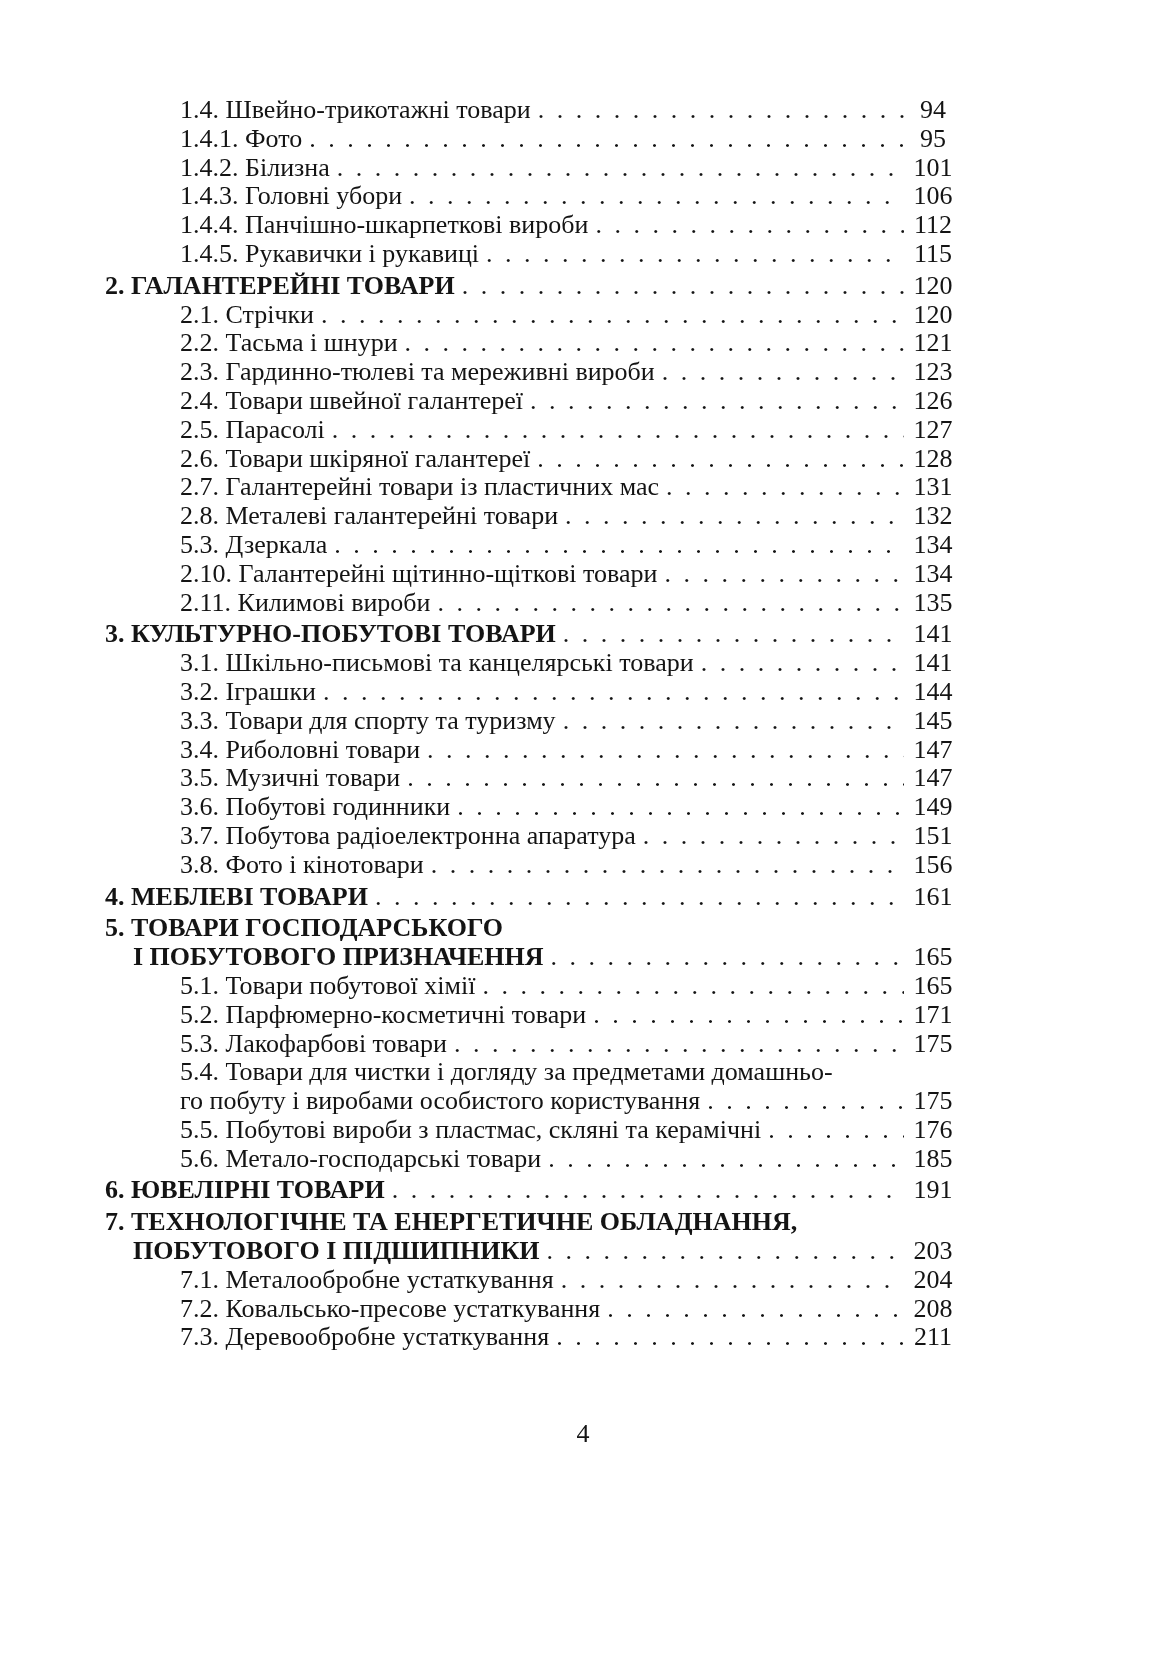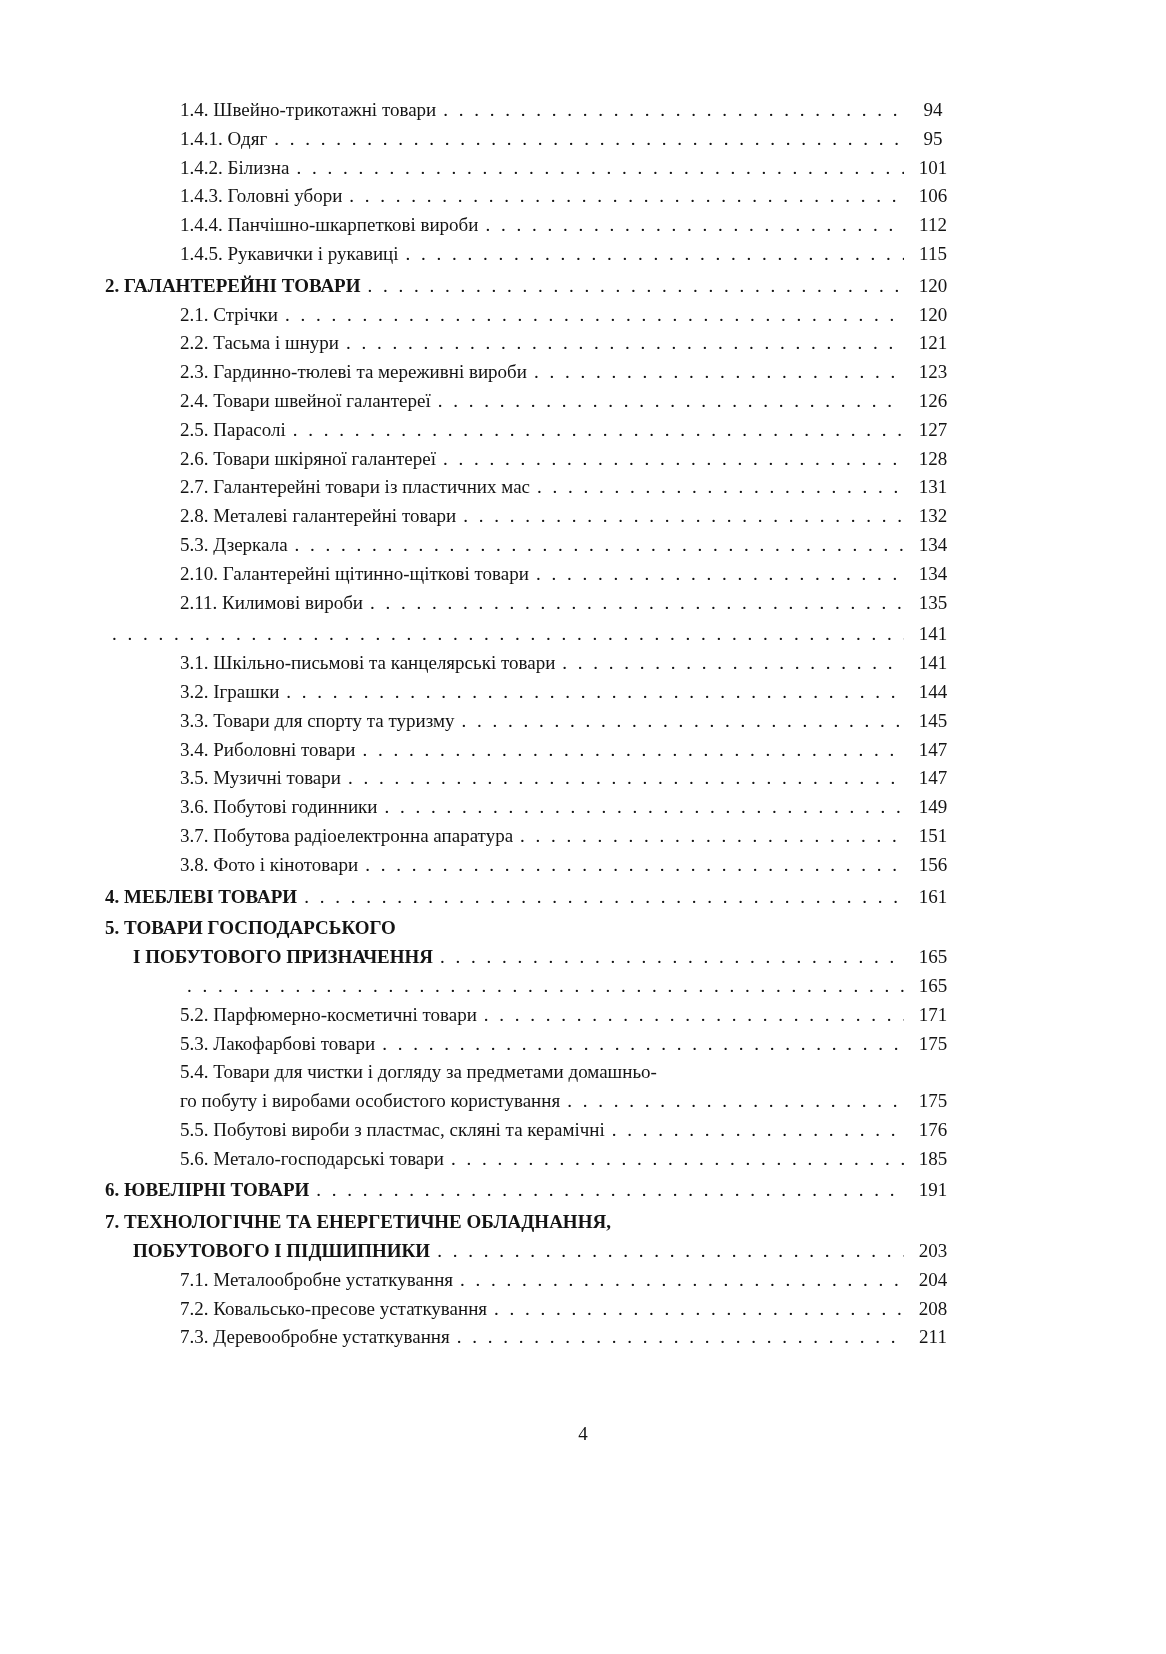--- a/index.html
+++ b/index.html
@@ -4,21 +4,21 @@
 <style>
   * { margin: 0; padding: 0; box-sizing: border-box; }
   html, body { background: #e8e8e8; }
   .sheet {
     position: relative;
     width: 1166px;
     height: 1654px;
     background: #ffffff;
     color: #141414;
     font-family: "Liberation Serif", "DejaVu Serif", serif;
-    font-size: 19px;
+    font-size: 26px;
     margin: 0 auto;
     overflow: hidden;
   }
   .toc {
     position: absolute;
     left: 105px;
     top: 96px;
     width: 857px; 
   }
   .row {
@@ -63,21 +63,21 @@
 
 <div class="sheet">
   <div class="toc" id="toc">
   <div class="row indent-2">
     <span class="label">1.4. Швейно-трикотажні товари</span>
     <span class="dots">. . . . . . . . . . . . . . . . . . . . . . . . . . . . . . . . . . . . . . . . . . . . . . . . . . . . . . . . . . . . . . . . . . . . . . . . . . . . . . . . . . . . . . . . . . . . . . . . . . . . . . . . . . . . . . . . . . . . . . . . </span>
     <span class="page-num">94</span>
   </div>
 
   <div class="row indent-2">
-    <span class="label">1.4.1. Одяг</span>
+    <span class="label">1.4.1. Фото</span>
     <span class="dots">. . . . . . . . . . . . . . . . . . . . . . . . . . . . . . . . . . . . . . . . . . . . . . . . . . . . . . . . . . . . . . . . . . . . . . . . . . . . . . . . . . . . . . . . . . . . . . . . . . . . . . . . . . . . . . . . . . . . . . . . </span>
     <span class="page-num">95</span>
   </div>
 
   <div class="row indent-2">
     <span class="label">1.4.2. Білизна</span>
     <span class="dots">. . . . . . . . . . . . . . . . . . . . . . . . . . . . . . . . . . . . . . . . . . . . . . . . . . . . . . . . . . . . . . . . . . . . . . . . . . . . . . . . . . . . . . . . . . . . . . . . . . . . . . . . . . . . . . . . . . . . . . . . </span>
     <span class="page-num">101</span>
   </div>
 
@@ -165,20 +165,21 @@
     <span class="page-num">134</span>
   </div>
 
   <div class="row indent-2">
     <span class="label">2.11. Килимові вироби</span>
     <span class="dots">. . . . . . . . . . . . . . . . . . . . . . . . . . . . . . . . . . . . . . . . . . . . . . . . . . . . . . . . . . . . . . . . . . . . . . . . . . . . . . . . . . . . . . . . . . . . . . . . . . . . . . . . . . . . . . . . . . . . . . . . </span>
     <span class="page-num">135</span>
   </div>
 
   <div class="row indent-0 bold gap">
+    <span class="label">3. КУЛЬТУРНО-ПОБУТОВІ ТОВАРИ</span>
     <span class="dots">. . . . . . . . . . . . . . . . . . . . . . . . . . . . . . . . . . . . . . . . . . . . . . . . . . . . . . . . . . . . . . . . . . . . . . . . . . . . . . . . . . . . . . . . . . . . . . . . . . . . . . . . . . . . . . . . . . . . . . . . </span>
     <span class="page-num">141</span>
   </div>
 
   <div class="row indent-2">
     <span class="label">3.1. Шкільно-письмові та канцелярські товари</span>
     <span class="dots">. . . . . . . . . . . . . . . . . . . . . . . . . . . . . . . . . . . . . . . . . . . . . . . . . . . . . . . . . . . . . . . . . . . . . . . . . . . . . . . . . . . . . . . . . . . . . . . . . . . . . . . . . . . . . . . . . . . . . . . . </span>
     <span class="page-num">141</span>
   </div>
 
@@ -236,20 +237,21 @@
     <span class="page-num" style="visibility: hidden;"></span>
   </div>
 
   <div class="row indent-1 bold">
     <span class="label">І ПОБУТОВОГО ПРИЗНАЧЕННЯ</span>
     <span class="dots">. . . . . . . . . . . . . . . . . . . . . . . . . . . . . . . . . . . . . . . . . . . . . . . . . . . . . . . . . . . . . . . . . . . . . . . . . . . . . . . . . . . . . . . . . . . . . . . . . . . . . . . . . . . . . . . . . . . . . . . . </span>
     <span class="page-num">165</span>
   </div>
 
   <div class="row indent-2">
+    <span class="label">5.1. Товари побутової хімії</span>
     <span class="dots">. . . . . . . . . . . . . . . . . . . . . . . . . . . . . . . . . . . . . . . . . . . . . . . . . . . . . . . . . . . . . . . . . . . . . . . . . . . . . . . . . . . . . . . . . . . . . . . . . . . . . . . . . . . . . . . . . . . . . . . . </span>
     <span class="page-num">165</span>
   </div>
 
   <div class="row indent-2">
     <span class="label">5.2. Парфюмерно-косметичні товари</span>
     <span class="dots">. . . . . . . . . . . . . . . . . . . . . . . . . . . . . . . . . . . . . . . . . . . . . . . . . . . . . . . . . . . . . . . . . . . . . . . . . . . . . . . . . . . . . . . . . . . . . . . . . . . . . . . . . . . . . . . . . . . . . . . . </span>
     <span class="page-num">171</span>
   </div>
 

